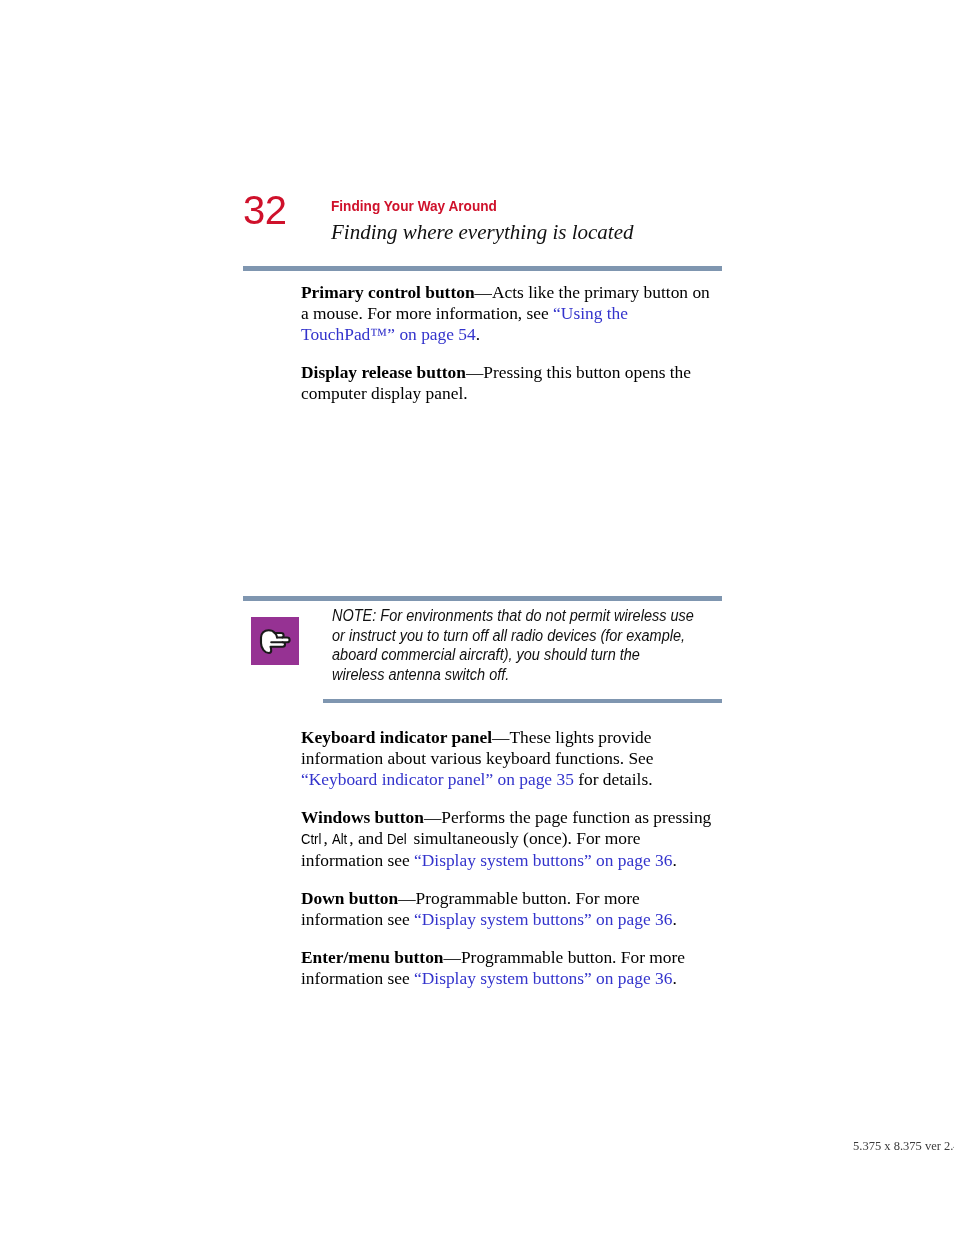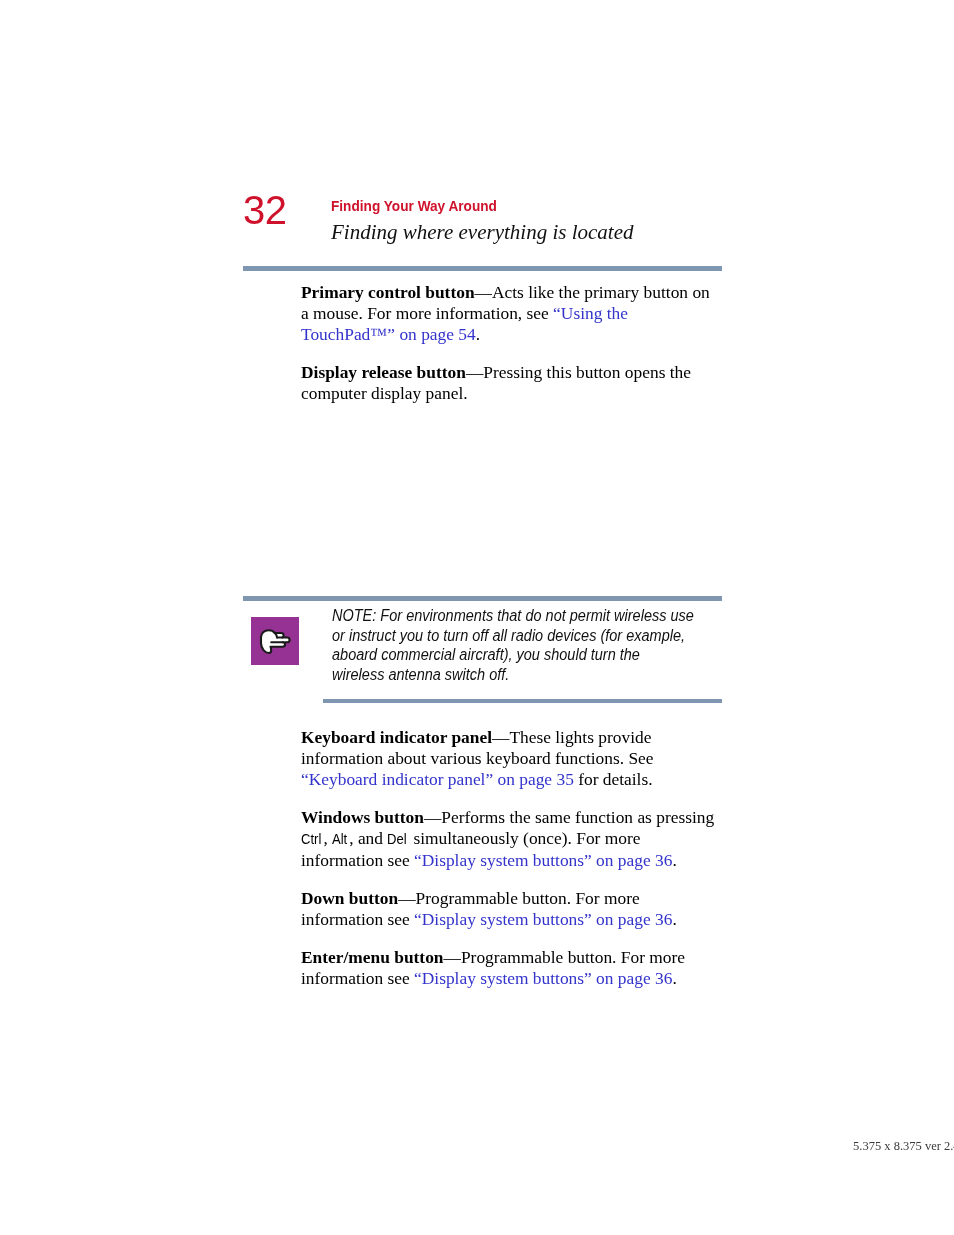--- a/index.html
+++ b/index.html
@@ -218,21 +218,21 @@
 
   <div class="rule rule-note-bot"></div>
 
   <div class="body-col-2">
 
     <p class="para">
       <b class="term">Keyboard indicator panel</b><span>—These lights provide information about various keyboard functions. See </span><span class="xref">“Keyboard indicator panel” on page 35</span><span> for details.</span>
     </p>
 
     <p class="para">
-      <b class="term">Windows button</b><span>—Performs the same function as pressing </span><span class="keycap">Ctrl</span><span>, </span><span class="keycap">Alt</span><span>, and </span><span class="keycap">Del</span><span> simultaneously (once). For more information see </span><span class="xref">“Display system buttons” on page 36</span><span>.</span>
+      <b class="term">Windows button</b><span>—Performs the page function as pressing </span><span class="keycap">Ctrl</span><span>, </span><span class="keycap">Alt</span><span>, and </span><span class="keycap">Del</span><span> simultaneously (once). For more information see </span><span class="xref">“Display system buttons” on page 36</span><span>.</span>
     </p>
 
     <p class="para">
       <b class="term">Down button</b><span>—Programmable button. For more information see </span><span class="xref">“Display system buttons” on page 36</span><span>.</span>
     </p>
 
     <p class="para">
       <b class="term">Enter/menu button</b><span>—Programmable button. For more information see </span><span class="xref">“Display system buttons” on page 36</span><span>.</span>
     </p>
 

